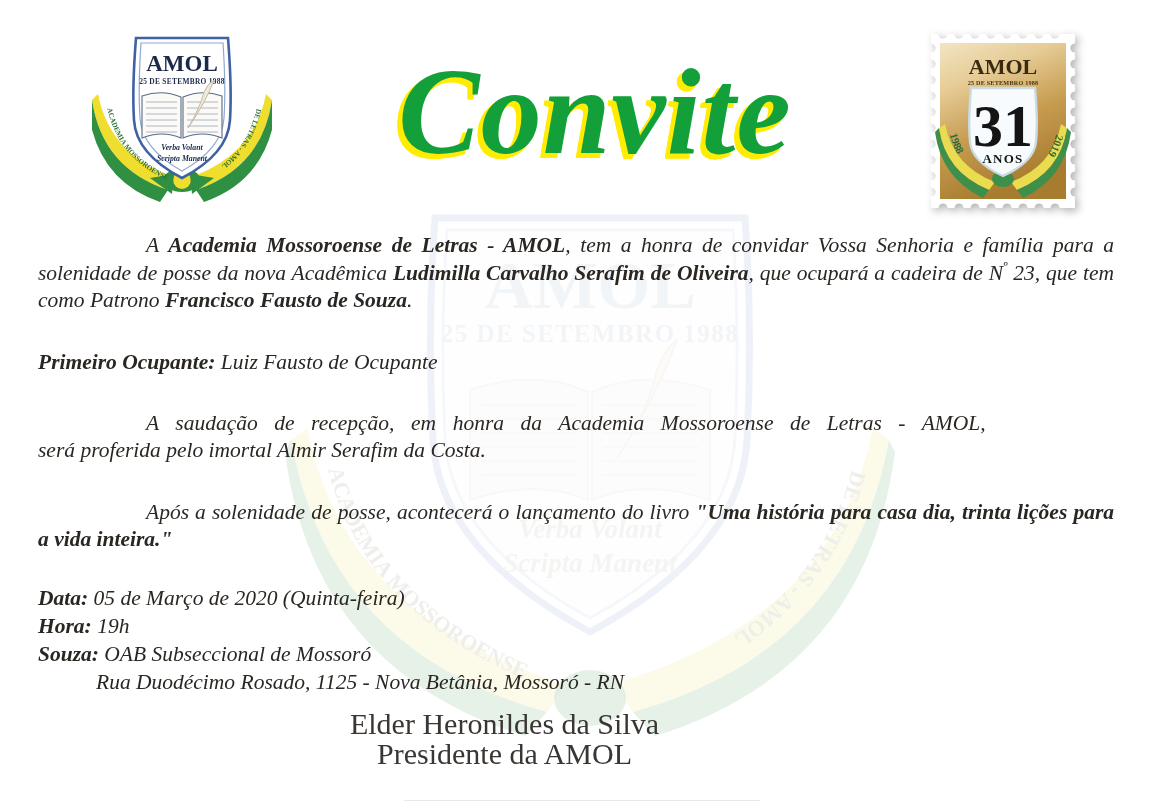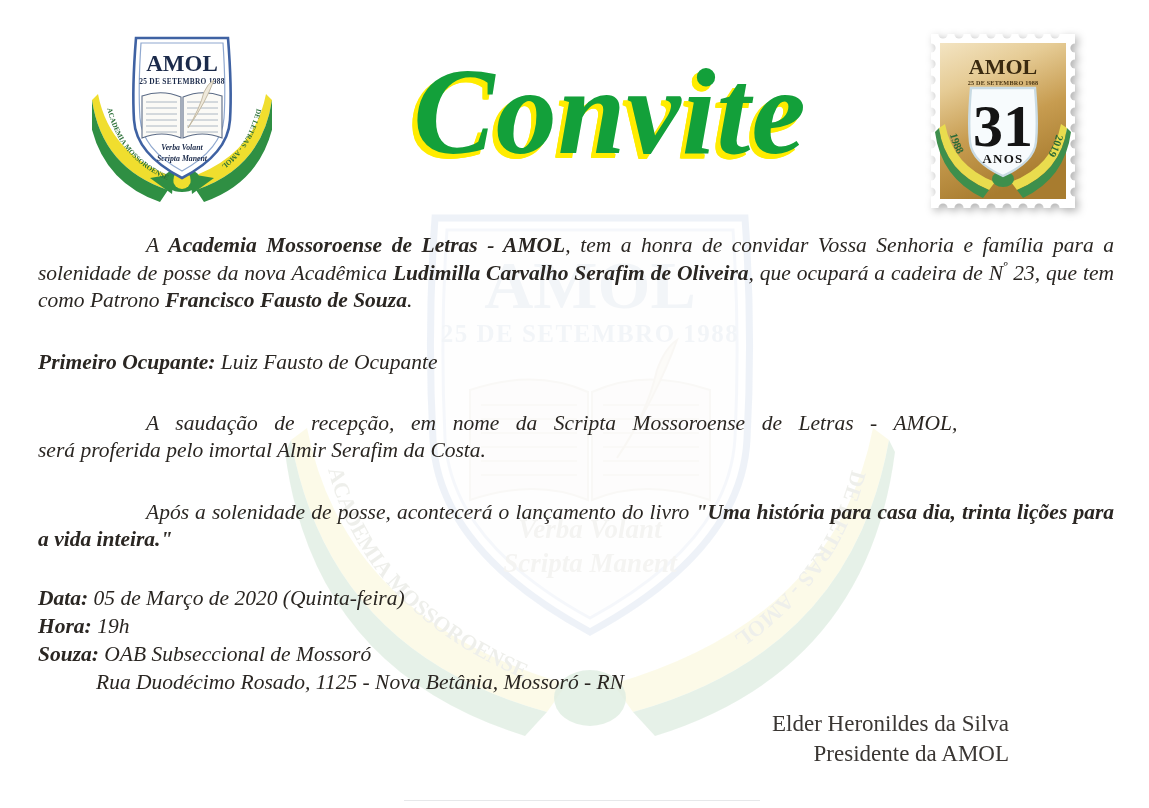--- a/index.html
+++ b/index.html
@@ -49,21 +49,21 @@
   .stamp {
     position: absolute;
     left: 927px;
     top: 30px;
     width: 152px;
     height: 182px;
     filter: drop-shadow(3px 3px 4px rgba(0,0,0,0.30));
   }
   .title-wrap {
     position: absolute;
-    left: 300px;
+    left: 285px;
     top: 42px;
     width: 620px;
     height: 140px;
     text-align: center;
   }
   .title-main {
     position: relative;
     display: inline-block;
     font-family: "Liberation Serif", serif;
     font-style: italic;
@@ -108,23 +108,23 @@
   .details { margin: 0; line-height: 28px; }
   .det-line { white-space: nowrap; }
   .det-sub { padding-left: 58px; white-space: nowrap; }
 
   
   .signature {
     position: absolute;
     left: 0;
     top: 709px;
     width: 1009px;
-    text-align: right;
+    text-align: center;
     z-index: 3;
-    font-size: 23px;
+    font-size: 30px;
     line-height: 30px;
     color: #3a3633;
   }
   .sig-line { display: block; }
 
   .footer-rule {
     position: absolute;
     left: 404px;
     top: 800px;
     width: 356px;
@@ -337,21 +337,21 @@
     <p class="para indent"><span>A </span><span class="b">Academia Mossoroense de Letras - AMOL</span><span>, tem a honra de convidar Vossa Senhoria e família para a solenidade de posse da nova Acadêmica </span><span class="b">Ludimilla Carvalho Serafim de Oliveira</span><span>, que ocupará a cadeira de N</span><sup class="ord">º</sup><span> 23, que tem como Patrono </span><span class="b">Francisco  Fausto de Souza</span><span>.</span></p>
 
     <div class="gap-lg"></div>
 
     <div class="occupants">
       <div class="occ-line"><span class="b">Primeiro Ocupante:</span><span> Luiz Fausto de Ocupante</span></div>
     </div>
 
     <div class="gap-lg"></div>
 
-    <p class="para indent loose" style="word-spacing:0.52em;"><span>A saudação de recepção, em nome da Scripta Mossoroense de Letras - AMOL,</span></p>
+    <p class="para indent loose" style="word-spacing:0.52em;"><span>A saudação de recepção, em honra da Academia Mossoroense de Letras - AMOL,</span></p>
     <p class="para"><span>será proferida pelo imortal Almir Serafim da Costa.</span></p>
 
     <div class="gap-lg"></div>
 
     <p class="para indent"><span>Após a solenidade de posse, acontecerá o lançamento do livro </span><span class="b">"Uma história  para  casa dia,  trinta  lições  para  a vida inteira."</span></p>
 
     <div class="gap-md"></div>
 
     <div class="details">
       <div class="det-line"><span class="b">Data:</span><span> 05 de Março de 2020 (Quinta-feira)</span></div>

